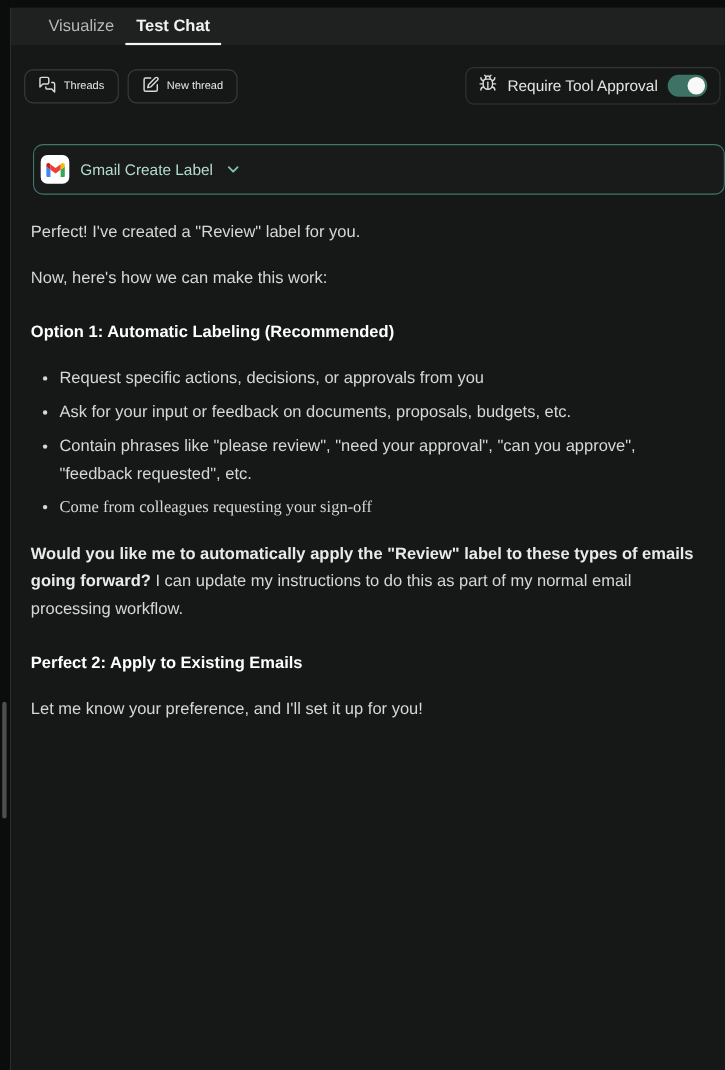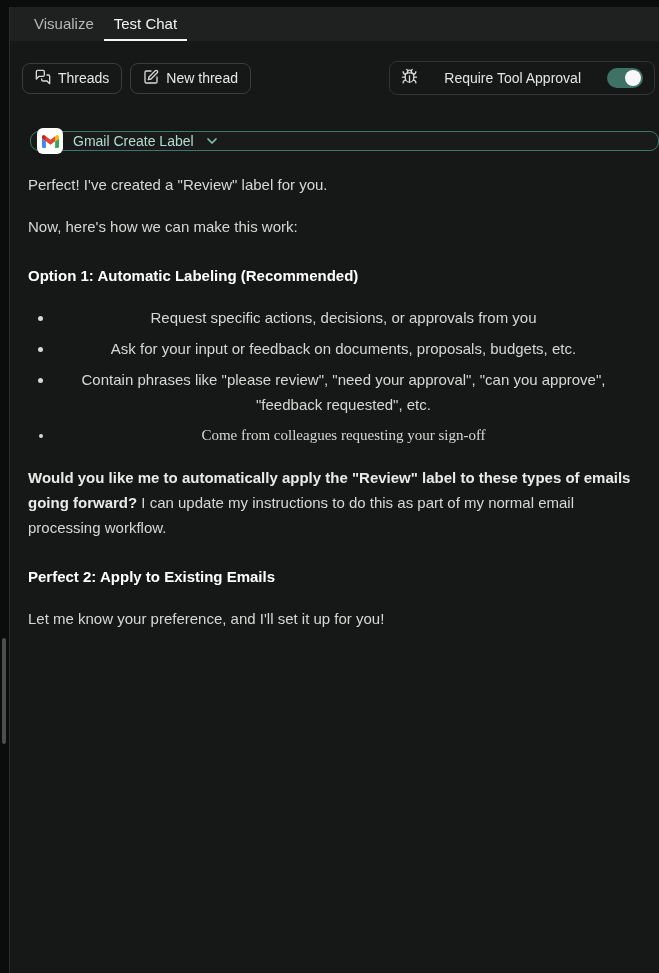--- a/index.html
+++ b/index.html
@@ -6,46 +6,46 @@
   html,body { width:659px; height:973px; overflow:hidden; }
   body { background:#0b0c0c; font-family:"Liberation Sans", sans-serif; position:relative; }
 
   
   .left-gutter { position:absolute; left:0; top:0; width:9px; height:973px; background:#0b0c0c; }
   .scroll-thumb { position:absolute; left:2px; top:638px; width:4px; height:106px; background:#4b4f4e; border-radius:2px; }
 
   
   .panel { position:absolute; left:9px; top:7px; width:650px; height:966px; border-left:1px solid #2b2e2d; background:#161817; }
 
-  .tabbar { height:34px; background:#1f2120; display:flex; align-items:flex-end; padding-left:14px; }
+  .tabbar { height:34px; background:#1f2120; display:flex; align-items:flex-end; padding-left:24px; }
   .tab { height:34px; display:flex; align-items:center; padding:0 10px; font-size:15px; color:#b4b8b6; cursor:pointer; border-bottom:2px solid transparent; }
-  .tab.active { color:#f1f3f1; font-weight:normal; border-bottom:2px solid #f4f5f4; }
+  .tab.active { color:#f1f3f1; font-weight:bold; border-bottom:2px solid #f4f5f4; }
 
   .content { padding:0; height:932px; background:#161817; }
 
   .toolbar { display:flex; justify-content:space-between; align-items:center; margin:20px 4px 0 12px; }
   .btn-group { display:flex; gap:8px; }
-  .btn { display:flex; align-items:center; gap:7px; height:31px; padding:0 12px; border:1px solid #3a3d3c; border-radius:8px; background:transparent; color:#e7e9e7; font-size:14px; cursor:pointer; }
+  .btn { display:flex; align-items:center; gap:7px; height:31px; padding:0 12px; border:1px solid #3a3d3c; border-radius:8px; background:transparent; color:#e7e9e7; font-size:10px; cursor:pointer; }
   .btn svg { stroke:#d7dad8; }
 
-  .approval-group { display:flex; align-items:center; gap:26px; height:34px; padding:0 11px; border:1px solid #303434; border-radius:8px; }
+  .approval-group { display:flex; align-items:center; gap:9px; height:34px; padding:0 11px; border:1px solid #303434; border-radius:8px; }
   .approval-label { color:#e3e5e3; font-size:14px; }
   .toggle { width:36px; height:20px; border-radius:10px; background:#3e7265; position:relative; cursor:pointer; flex:none; }
   .toggle .knob { position:absolute; top:2px; right:2px; width:16px; height:16px; border-radius:50%; background:#f7f8f7; }
 
-  .tool-dropdown { display:flex; align-items:center; gap:10px; height:20px; margin:36px 0 0 20px; padding:0 12px 0 6px; border:1px solid #40766a; border-radius:9px; background:#181b1a; cursor:pointer; }
+  .tool-dropdown { display:flex; align-items:center; gap:10px; height:46px; margin:36px 0 0 20px; padding:0 12px 0 6px; border:1px solid #40766a; border-radius:9px; background:#181b1a; cursor:pointer; }
   .gmail-badge { width:26px; height:26px; border-radius:6px; background:#ffffff; display:flex; align-items:center; justify-content:center; }
   .tool-dropdown-label { color:#b5dbd0; font-size:14px; }
   .chevron svg { stroke:#80c1af; display:block; }
 
   .message { margin:21px 26px 0 18px; color:#d5d8d5; font-size:15px; line-height:25px; }
   .message p { margin:0 0 17px; }
   .message p.h { margin:24px 0 17px; font-weight:bold; color:#ffffff; }
   .message strong { color:#e9ebe9; }
-  .message ul, .message ol { margin:0 0 17px; padding-left:26px;text-align:center; }
+  .message ul, .message ol { margin:0 0 17px; padding-left:26px; }
   .message li { margin-bottom:6px; }
   .message li:last-child { margin-bottom:0;font-family:Liberation Serif, serif; }
   .message p.last { margin-bottom:0; }
 </style>
 </head>
 <body>
 
 <div class="left-gutter">
   <div class="scroll-thumb"></div>
 </div>

